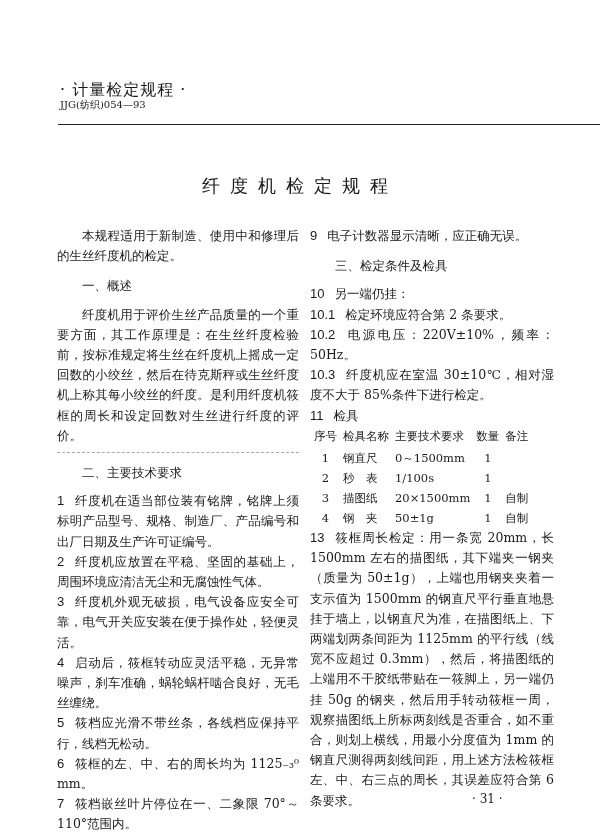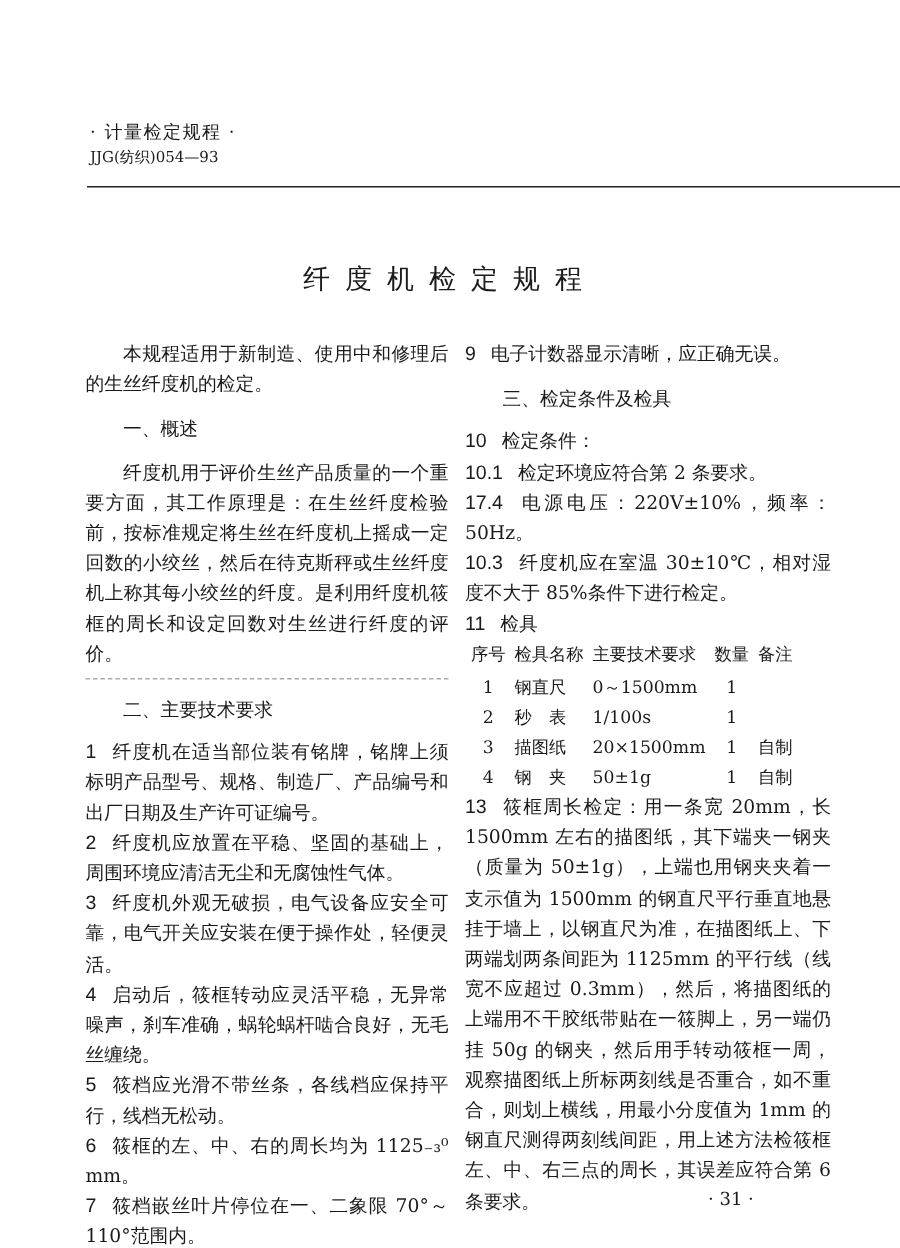--- a/index.html
+++ b/index.html
@@ -1,21 +1,21 @@
 <!DOCTYPE html>
 <html><head>
 <meta charset="utf-8">
 <style>
   html, body { margin: 0; padding: 0; background: #ffffff; }
   body {
     width: 600px; height: 832px; position: relative; overflow: hidden;
     font-family: "DejaVu Serif", "Liberation Serif", serif;
     color: #1a1a1a;
   }
-  .header-series { position: absolute; left: 60px; top: 80px; font-size: 12px; letter-spacing: 1px; }
+  .header-series { position: absolute; left: 60px; top: 80px; font-size: 16px; letter-spacing: 1px; }
   .header-code { position: absolute; left: 60px; top: 98px; font-size: 10px; }
   .header-rule { position: absolute; left: 58px; top: 124px; width: 542px; height: 0; border-top: 1.5px solid #222; }
   .title { position: absolute; left: 0; width: 600px; top: 174px; text-align: center; font-size: 18px; letter-spacing: 10px; }
   .col { position: absolute; top: 226px; font-size: 12.5px; line-height: 20.2px; }
   .col-left { left: 57px; width: 242px; }
   .col-right { left: 310px; width: 244px; }
   .p { margin: 0; text-align: justify; }
   .indent { text-indent: 25px; }
   .heading { margin: 10px 0 8px 25px; }
   .num { font-family: "Liberation Sans", sans-serif; font-size: 13px; margin-right: 10px; }
@@ -50,23 +50,23 @@
   <p class="p"><span class="num">5</span><span>筱档应光滑不带丝条，各线档应保持平行，线档无松动。</span></p>
   <p class="p"><span class="num">6</span><span>筱框的左、中、右的周长均为 1125₋₃⁰ mm。</span></p>
   <p class="p"><span class="num">7</span><span>筱档嵌丝叶片停位在一、二象限 70°～110°范围内。</span></p>
 
 </div>
 
 <div class="col col-right">
   <p class="p"><span class="num">9</span><span>电子计数器显示清晰，应正确无误。</span></p>
 
   <div class="heading">三、检定条件及检具</div>
-  <p class="p"><span class="num">10</span><span>检定条件：</span></p>
+  <p class="p"><span class="num">10</span><span>另一端仍挂：</span></p>
   <p class="p"><span class="num">10.1</span><span>检定环境应符合第 2 条要求。</span></p>
-  <p class="p"><span class="num">17.4</span><span>电源电压：220V±10%，频率：50Hz。</span></p>
+  <p class="p"><span class="num">10.2</span><span>电源电压：220V±10%，频率：50Hz。</span></p>
   <p class="p"><span class="num">10.3</span><span>纤度机应在室温 30±10℃，相对湿度不大于 85%条件下进行检定。</span></p>
   <p class="p"><span class="num">11</span><span>检具</span></p>
 
   <table class="tools">
     <tbody>
         <tr>
       <th>序号</th>
       <th>检具名称</th>
       <th>主要技术要求</th>
       <th>数量</th>

